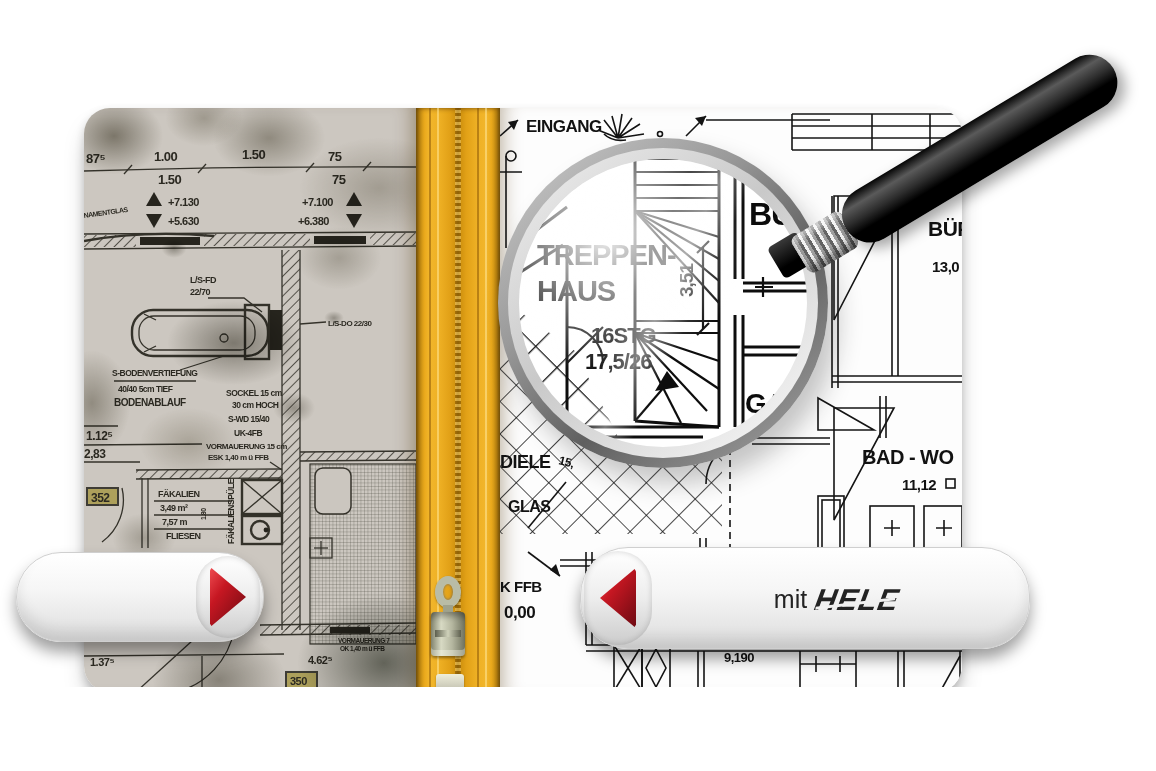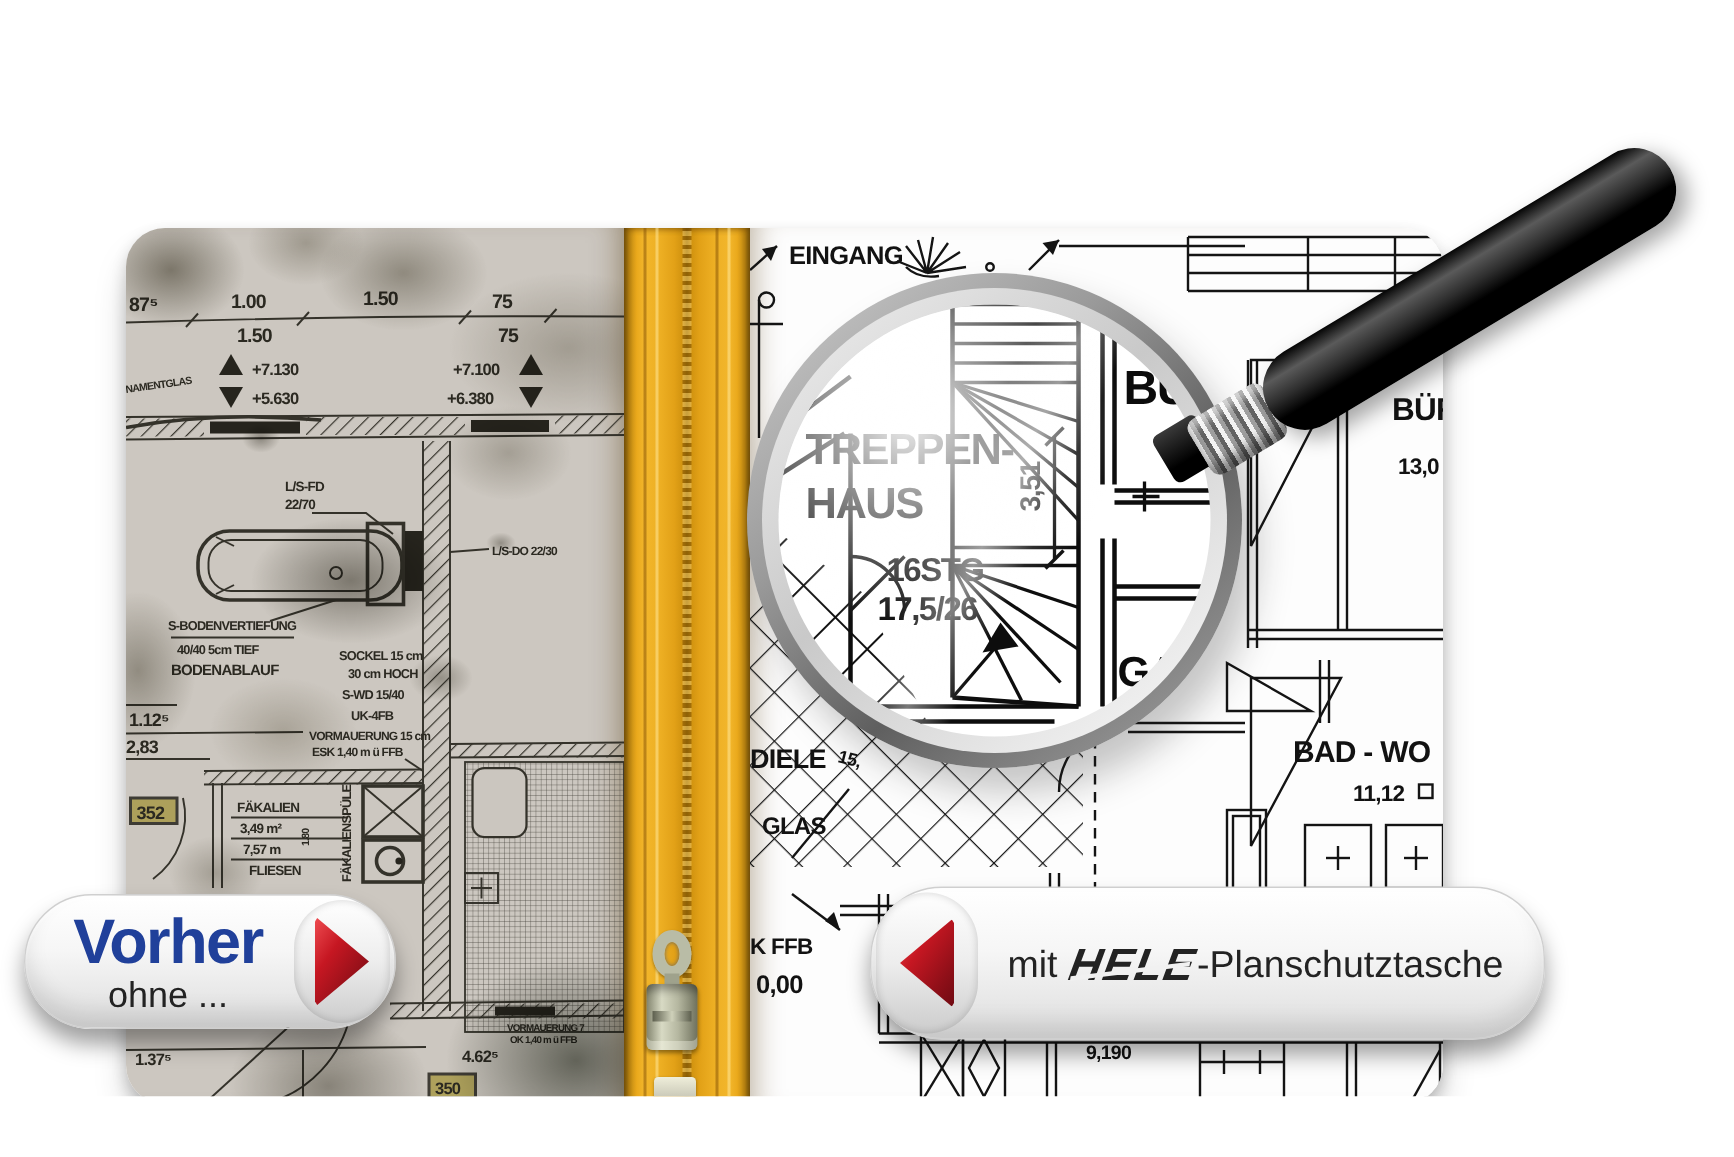--- a/index.html
+++ b/index.html
@@ -1,17 +1,17 @@
 <!DOCTYPE html>
 <html><head>
 <meta charset="utf-8">
 <style>
   html,body{margin:0;padding:0;background:#fff;}
   #canvas{position:relative;width:1156px;height:687px;background:#ffffff;overflow:hidden;
-          font-family:"Liberation Sans",sans-serif;margin-top:44px;}
+          font-family:"Liberation Sans",sans-serif;}
 
   
   .card{position:absolute;left:84px;top:108px;width:878px;height:584px;border-radius:26px;
         background:#fff;overflow:hidden;
         box-shadow:0 16px 26px -8px rgba(0,0,0,.38),0 4px 10px rgba(0,0,0,.16);}
   .pane-left{position:absolute;left:0;top:0;width:332px;height:584px;background:#ccc7c0;
         box-shadow:inset -16px 0 20px -14px rgba(80,50,0,.45);}
   .pane-left svg{position:absolute;left:0;top:0;}
   .stains{position:absolute;inset:0;mix-blend-mode:multiply;pointer-events:none;background:
     radial-gradient(70px 55px at 30px 28px, rgba(72,66,46,.55), transparent 70%),
@@ -483,35 +483,30 @@
         </svg>
         <div class="glass-sheen"></div>
       </div>
     </div>
   </div>
   <div class="collar"></div>
   <div class="ferrule"></div>
   <div class="handle"></div>
 
   <div class="banner banner-before">
-    <div class="banner-textcol">
-      <div class="banner-title">Vorher</div>
-      <div class="banner-sub">ohne ...</div>
-    </div>
     <div class="arrow-capsule">
       <div class="tri tri-right"></div>
     </div>
   </div>
 
   <div class="banner banner-after">
     <div class="arrow-capsule">
       <div class="tri tri-left"></div>
     </div>
     <div class="banner-textcol">
       <div class="banner-sub">
         <span>mit</span>&nbsp;
         <span class="hele">HELE</span>
-        <span>-Planschutztasche</span>
       </div>
     </div>
   </div>
 
 </div>
 
 </body></html>

